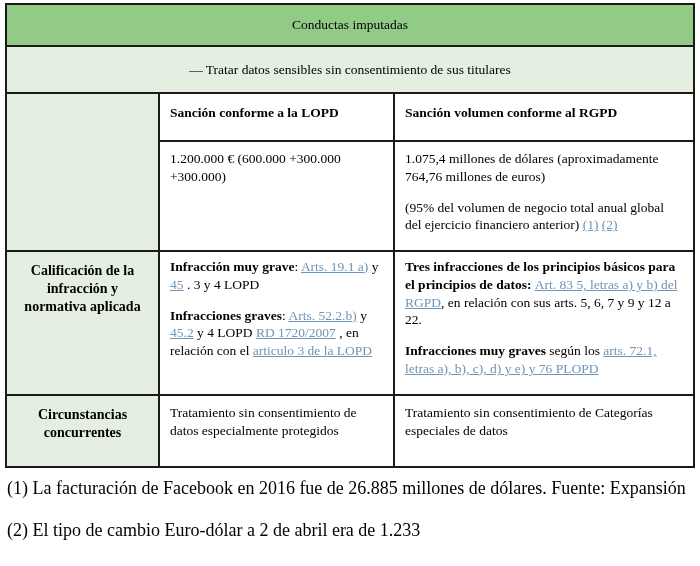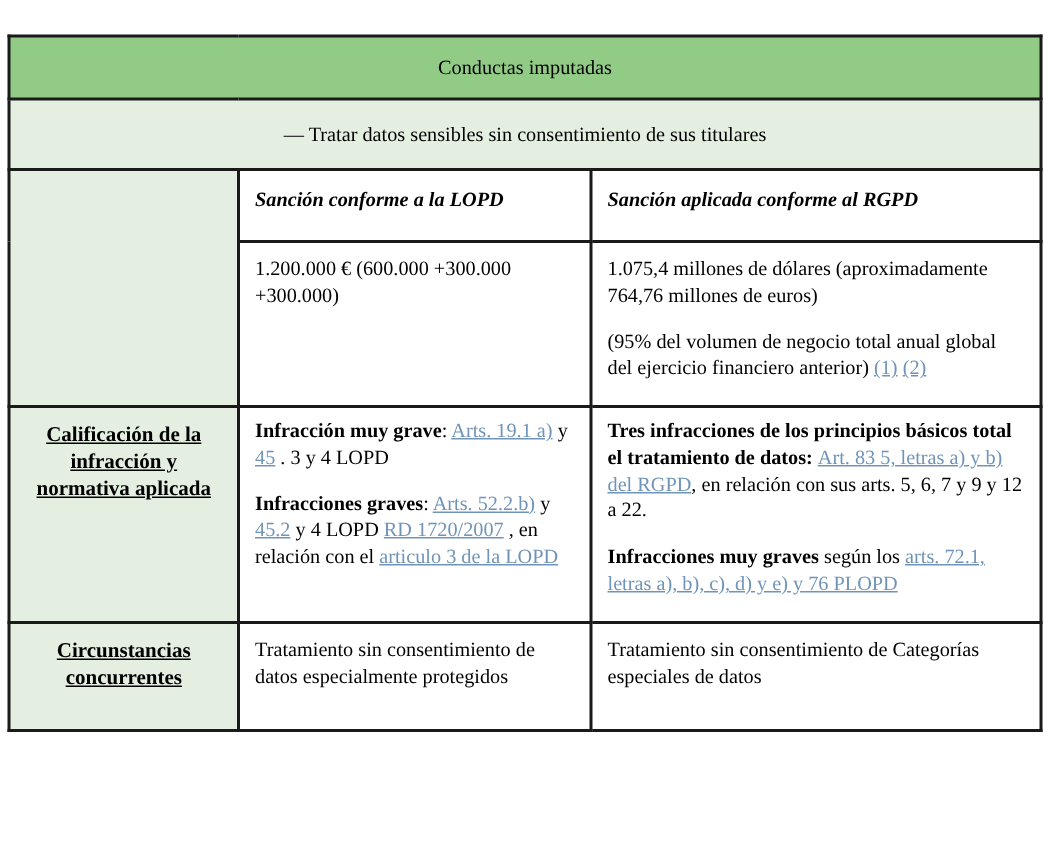--- a/index.html
+++ b/index.html
@@ -9,45 +9,45 @@
     --border:#1a1a1a;
   }
   html,body{margin:0;padding:0;}
   body{
     width:700px;height:566px;background:#ffffff;color:#000;
     font-family:"Liberation Serif","DejaVu Serif",serif;
     overflow:hidden;
   }
   .doc{padding:3px 7px 0 5px;}
   table.tbl{
-    border-collapse:collapse;table-layout:fixed;width:688px;margin-top:20px;
+    border-collapse:collapse;table-layout:fixed;width:688px;
   }
   .tbl td{
     border:2px solid var(--border);
     vertical-align:top;
     padding:6px 10px;
     font-size:13.5px;
     line-height:1.32;
   }
   col.c1{width:153px;}
   col.c2{width:235px;}
   col.c3{width:300px;}
   tr.r-title{height:42px;}
   tr.r-conduct{height:47px;}
-  tr.r-head{height:48px;font-style:italic;}
+  tr.r-head{height:48px;}
   tr.r-amount{height:110px;}
   tr.r-qual{height:144px;}
   tr.r-circ{height:72px;}
   td.green{background:var(--green);}
   td.lgreen{background:var(--lgreen);}
   td.mid{vertical-align:middle;text-align:center;}
   td.hdr{font-weight:bold;padding-top:10px;}
   td.lbl{
     font-weight:bold;text-align:center;
-    padding:10px 8px;line-height:1.3;font-size:14px;text-decoration:underline;
+    padding:10px 8px;line-height:1.3;font-size:14px;
   }
   .p{margin:0 0 13px 0;}
   .p:last-child{margin-bottom:0;}
   td .pad-top{padding-top:2px;}
   a.lnk{
     color:var(--link);
     text-decoration:underline;
     cursor:pointer;
   }
   .note{
@@ -81,21 +81,21 @@
           <span>— Tratar datos sensibles sin consentimiento de sus titulares</span>
         </td>
       </tr>
 
       <tr class="r-head">
         <td rowspan="2" class="lgreen"></td>
         <td class="hdr">
           <span>Sanción conforme a la LOPD</span>
         </td>
         <td class="hdr">
-          <span>Sanción aplicada conforme al RGPD</span>
+          <span>Sanción volumen conforme al RGPD</span>
         </td>
       </tr>
 
       <tr class="r-amount">
         <td>
           <p class="p pad-top">1.200.000 € (600.000 +300.000 +300.000)</p>
         </td>
         <td>
           <p class="p pad-top">1.075,4 millones de dólares (aproximadamente 764,76 millones de euros)</p>
           <p class="p"><span>(95% del volumen de negocio total anual global del ejercicio financiero anterior) </span><a class="lnk">(1)</a><span> </span><a class="lnk">(2)</a></p>
@@ -104,34 +104,36 @@
 
       <tr class="r-qual">
         <td class="lgreen lbl">
           <span>Calificación de la infracción y normativa aplicada</span>
         </td>
         <td>
           <p class="p"><b>Infracción muy grave</b><span>: </span><a class="lnk">Arts. 19.1 a)</a><span> y </span><a class="lnk">45</a><span> . 3 y 4 LOPD</span></p>
           <p class="p"><b>Infracciones graves</b><span>: </span><a class="lnk">Arts. 52.2.b)</a><span> y </span><a class="lnk">45.2</a><span> y 4 LOPD </span><a class="lnk">RD 1720/2007</a><span> , en relación con el </span><a class="lnk">articulo 3 de la LOPD</a></p>
         </td>
         <td>
-          <p class="p"><b>Tres infracciones de los principios básicos total el tratamiento de datos: </b><a class="lnk">Art. 83 5, letras a) y b) del RGPD</a><span>, en relación con sus arts. 5, 6, 7 y 9 y 12 a 22.</span></p>
+          <p class="p"><b>Tres infracciones de los principios básicos para el principios de datos: </b><a class="lnk">Art. 83 5, letras a) y b) del RGPD</a><span>, en relación con sus arts. 5, 6, 7 y 9 y 12 a 22.</span></p>
           <p class="p"><b>Infracciones muy graves</b><span> según los </span><a class="lnk">arts. 72.1, letras a), b), c), d) y e) y 76 PLOPD</a></p>
         </td>
       </tr>
 
       <tr class="r-circ">
         <td class="lgreen lbl">
           <span>Circunstancias concurrentes</span>
         </td>
         <td>
           <p class="p pad-top">Tratamiento sin consentimiento de datos especialmente protegidos</p>
         </td>
         <td>
           <p class="p pad-top">Tratamiento sin consentimiento de Categorías especiales de datos</p>
         </td>
       </tr>
 
     </tbody>
   </table>
 
+  <p class="note">(1) La facturación de Facebook en 2016 fue de 26.885 millones de dólares. Fuente: Expansión</p>
+  <p class="note">(2) El tipo de cambio Euro-dólar a 2 de abril era de 1.233</p>
 
 </div>
 
 </body></html>

